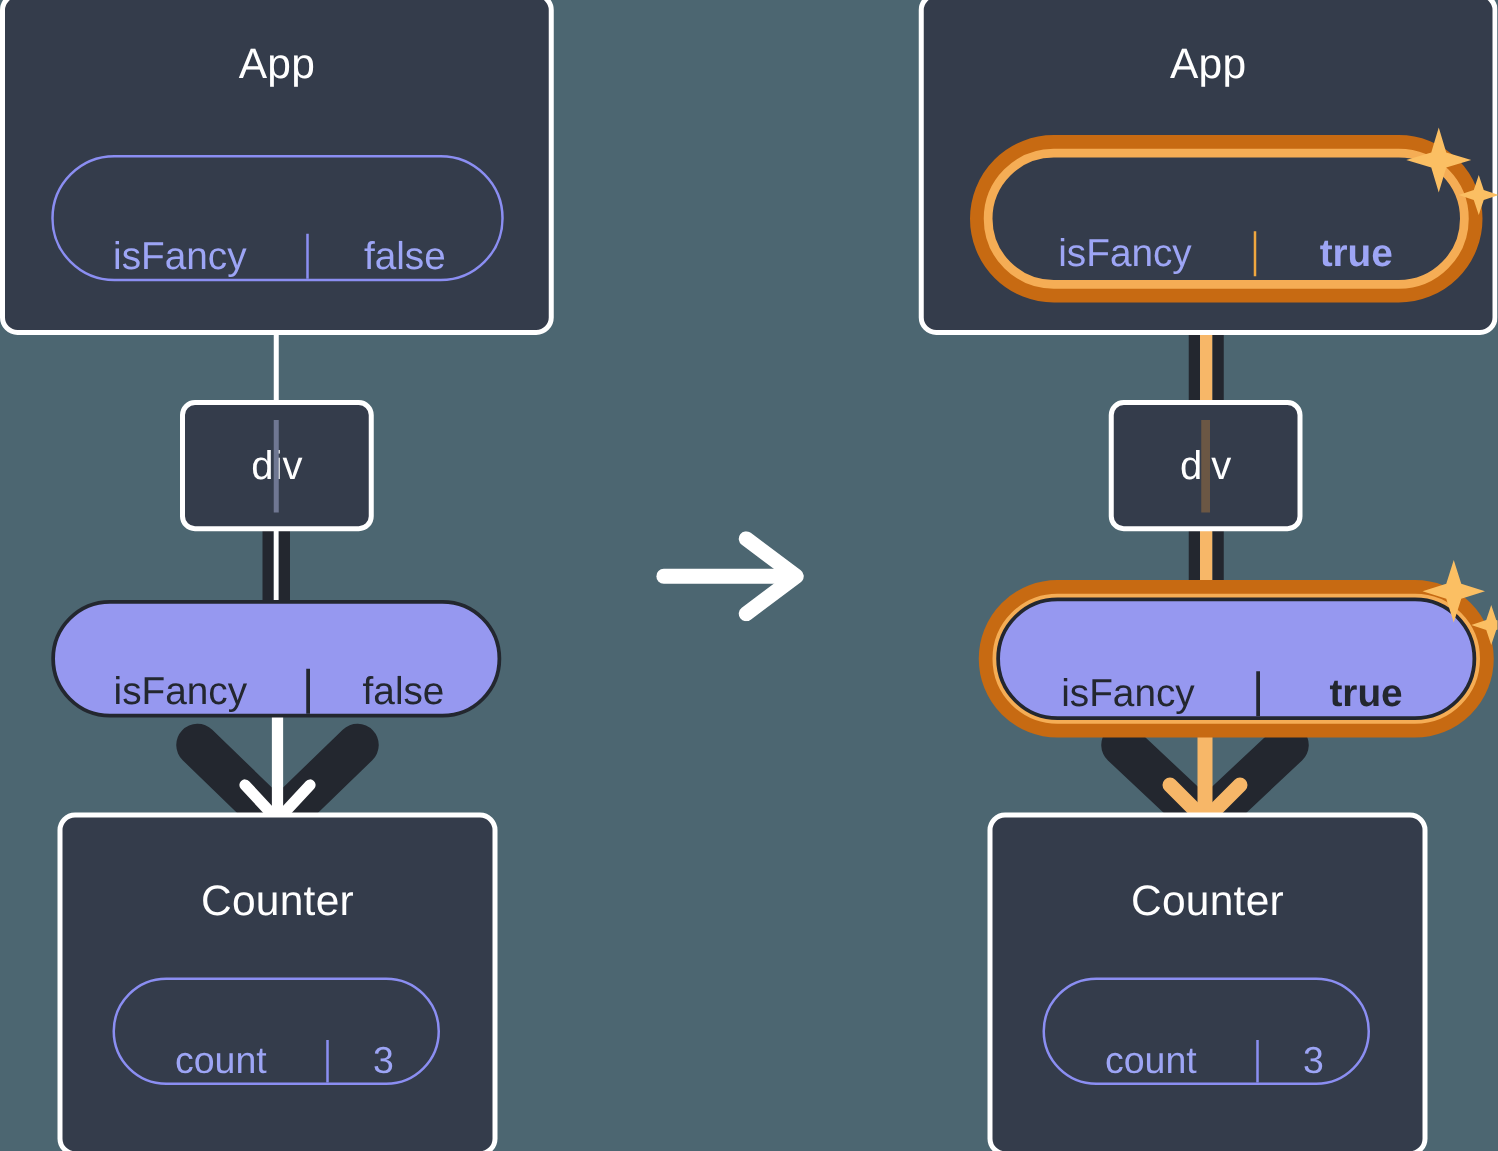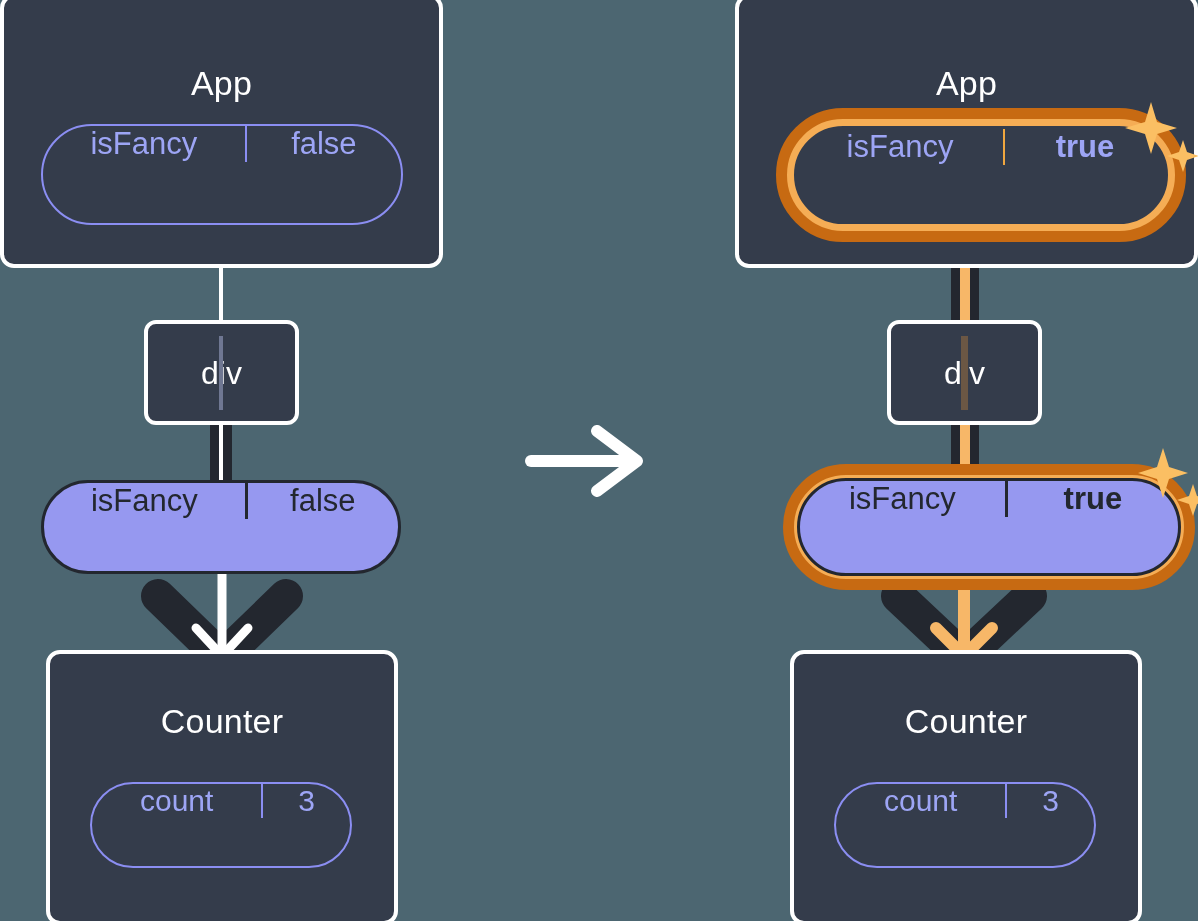--- a/index.html
+++ b/index.html
@@ -48,21 +48,21 @@
   }
 
   
   .app-box {
     left: 0; top: -6px;
     width: 443px; height: 274px;
     border-top-left-radius: 14px;
     border-top-right-radius: 14px;
   }
   #panel-after .app-box { left: 0; width: 463px; }
-  .app-title { top: 66px; }
+  .app-title { top: 34px; }
 
   
   .div-box {
     width: 155px; height: 105px;
     border-radius: 12px;
     border-width: 4px;
   }
   .div-label {
     position: absolute;
     left: 0; right: 0;
@@ -80,21 +80,21 @@
     border-radius: 14px;
     border-bottom-left-radius: 14px;
     border-bottom-right-radius: 14px;
   }
   .counter-title { top: 48px; }
 
   
   .pill {
     position: absolute;
     display: flex;
-    align-items: flex-start;
+    align-items: flex-end;
     box-sizing: border-box;
     border-radius: 999px;
     z-index: 8;
   }
   .pill .cell {
     display: flex;
     align-items: center;
     justify-content: center;
     box-sizing: border-box;
     white-space: nowrap;

